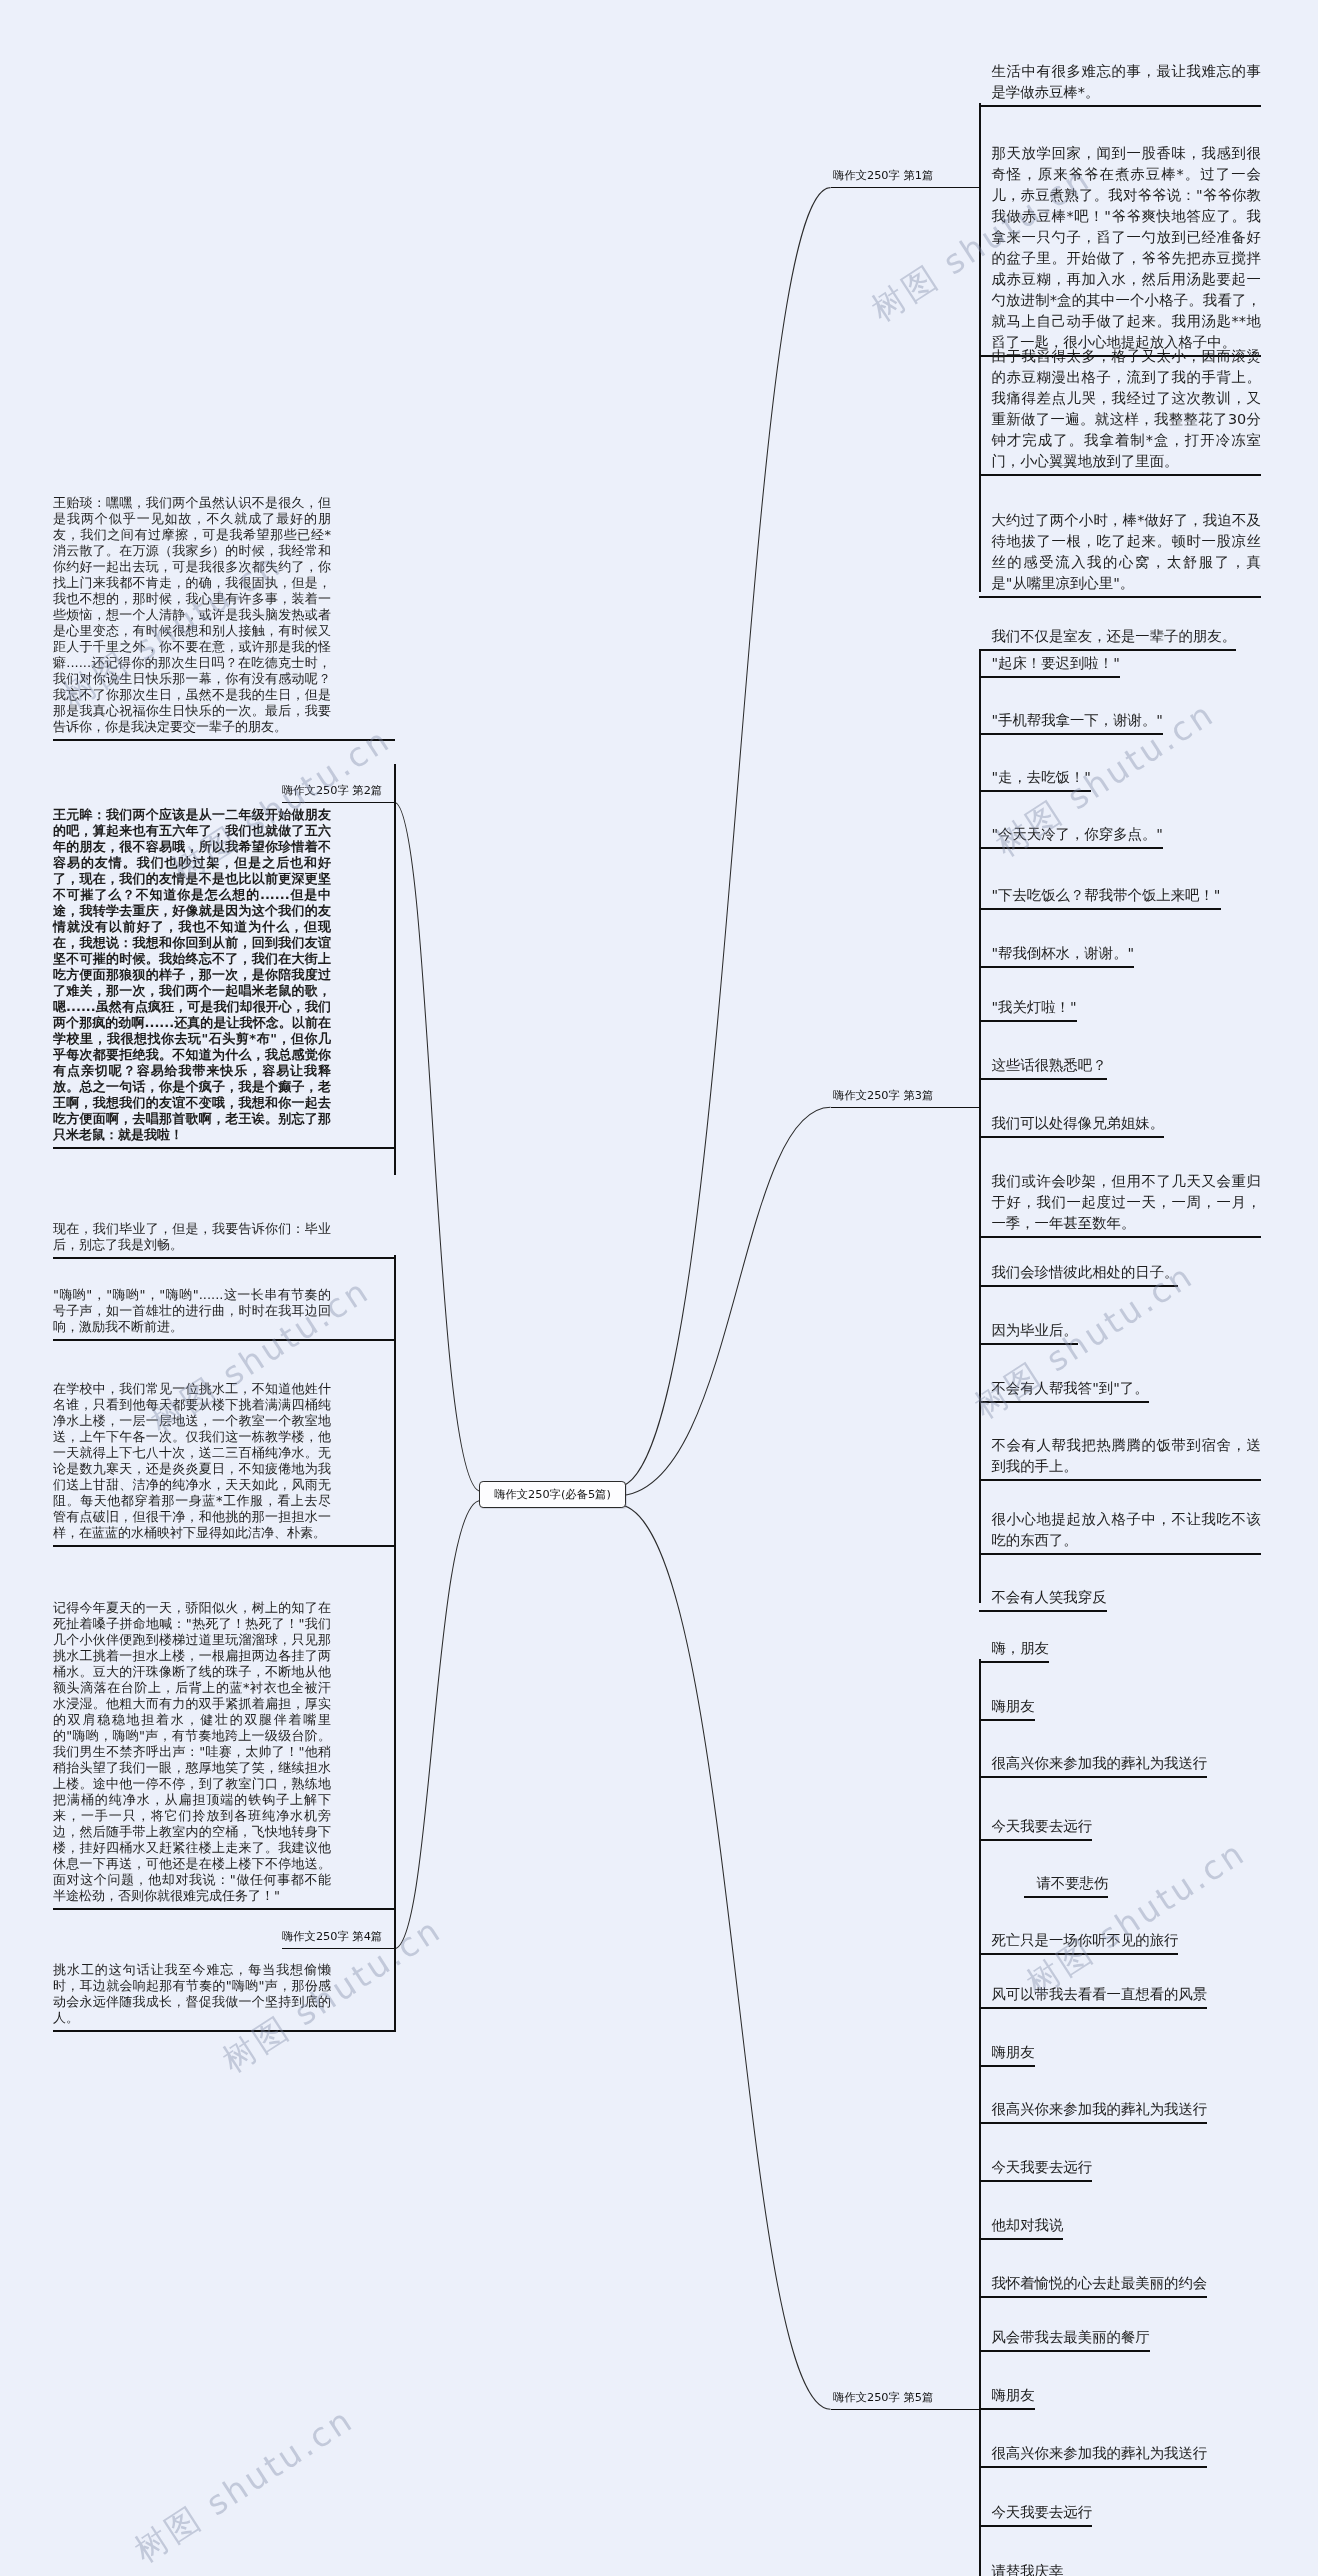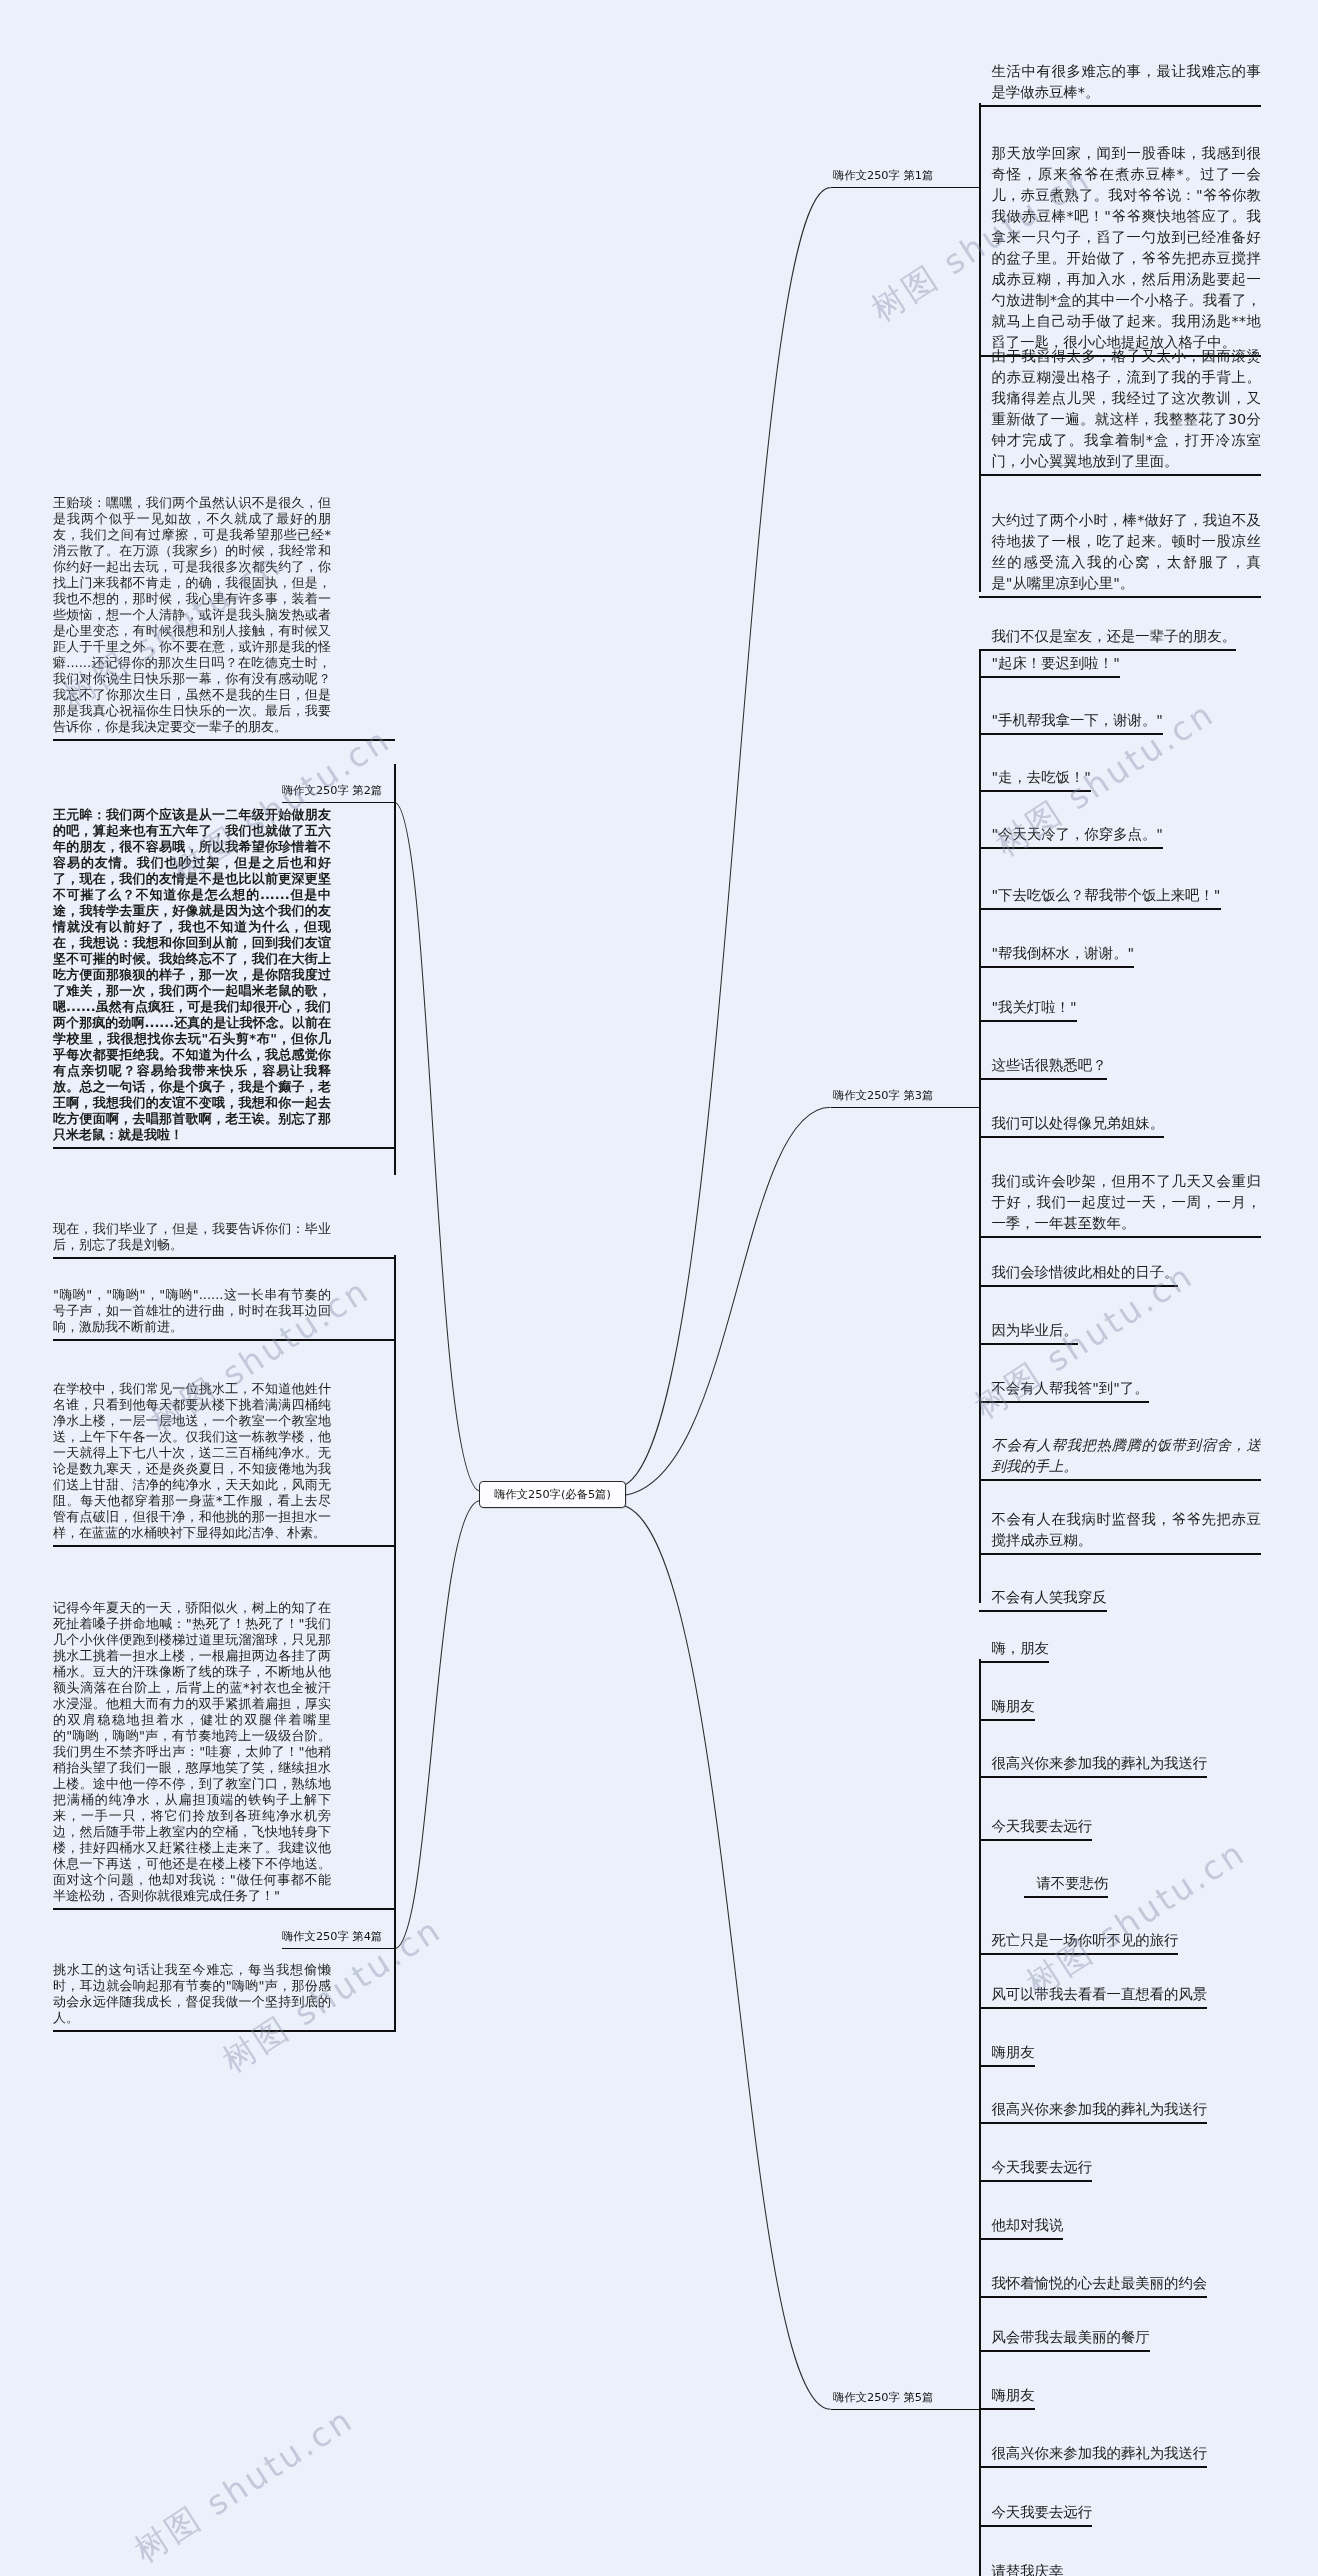--- a/index.html
+++ b/index.html
@@ -62,22 +62,22 @@
       <div class="box-r" style="top: 824px;">"今天天冷了，你穿多点。"</div>
       <div class="box-r" style="top: 885px;">"下去吃饭么？帮我带个饭上来吧！"</div>
       <div class="box-r" style="top: 943px;">"帮我倒杯水，谢谢。"</div>
       <div class="box-r" style="top: 997px;">"我关灯啦！"</div>
       <div class="box-r" style="top: 1055px;">这些话很熟悉吧？</div>
       <div class="box-r" style="top: 1113px;">我们可以处得像兄弟姐妹。</div>
       <div class="box-r" style="top: 1171px;">我们或许会吵架，但用不了几天又会重归于好，我们一起度过一天，一周，一月，一季，一年甚至数年。</div>
       <div class="box-r" style="top: 1262px;">我们会珍惜彼此相处的日子。</div>
       <div class="box-r" style="top: 1320px;">因为毕业后。</div>
       <div class="box-r" style="top: 1378px;">不会有人帮我答"到"了。</div>
-      <div class="box-r" style="top: 1435px; font-style: italic;">不会有人帮我把热腾腾的饭带到宿舍，送到我的手上。</div>
-      <div class="box-r" style="top: 1509px;">不会有人在我病时监督我，爷爷先把赤豆搅拌成赤豆糊。</div>
+      <div class="box-r" style="top: 1435px;">不会有人帮我把热腾腾的饭带到宿舍，送到我的手上。</div>
+      <div class="box-r" style="top: 1509px;">很小心地提起放入格子中，不让我吃不该吃的东西了。</div>
       <div class="box-r" style="top: 1587px;">不会有人笑我穿反</div>
       <div class="box-r" style="top: 1638px;">嗨，朋友</div>
       <div class="box-r" style="top: 1696px;">嗨朋友</div>
       <div class="box-r" style="top: 1753px;">很高兴你来参加我的葬礼为我送行</div>
       <div class="box-r" style="top: 1816px;">今天我要去远行</div>
       <div class="box-r" style="top: 1873px; margin-left: 45px;">请不要悲伤</div>
       <div class="box-r" style="top: 1930px;">死亡只是一场你听不见的旅行</div>
       <div class="box-r" style="top: 1984px;">风可以带我去看看一直想看的风景</div>
       <div class="box-r" style="top: 2042px;">嗨朋友</div>
       <div class="box-r" style="top: 2099px;">很高兴你来参加我的葬礼为我送行</div>

